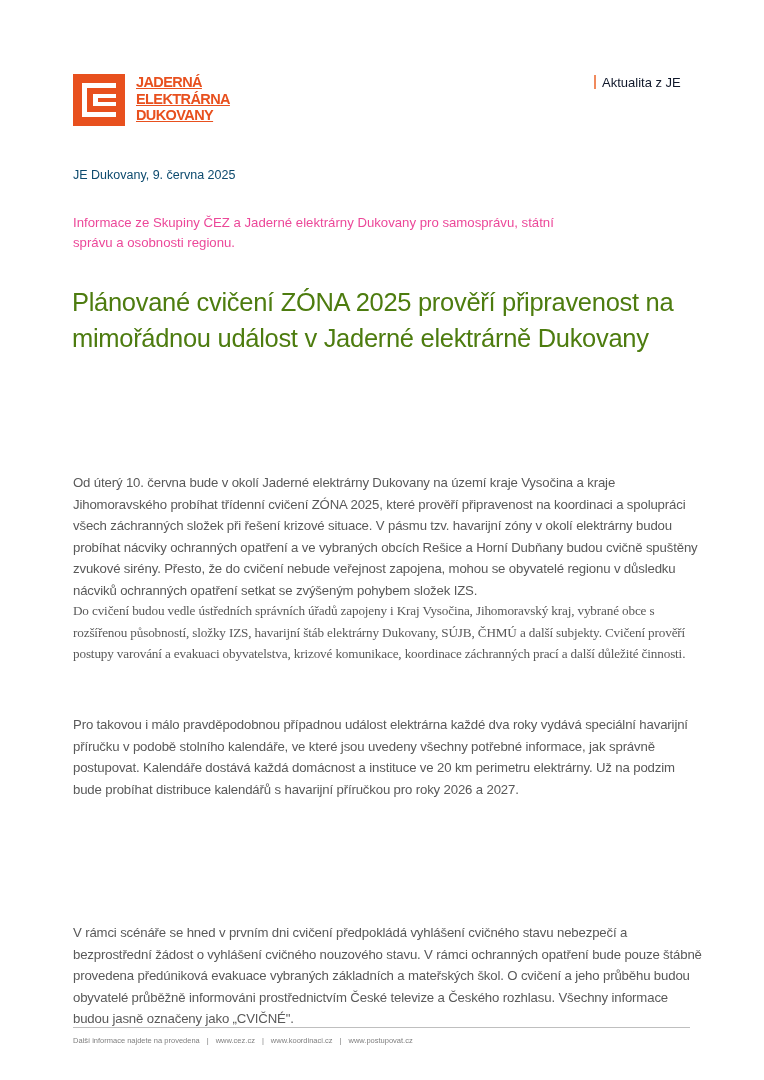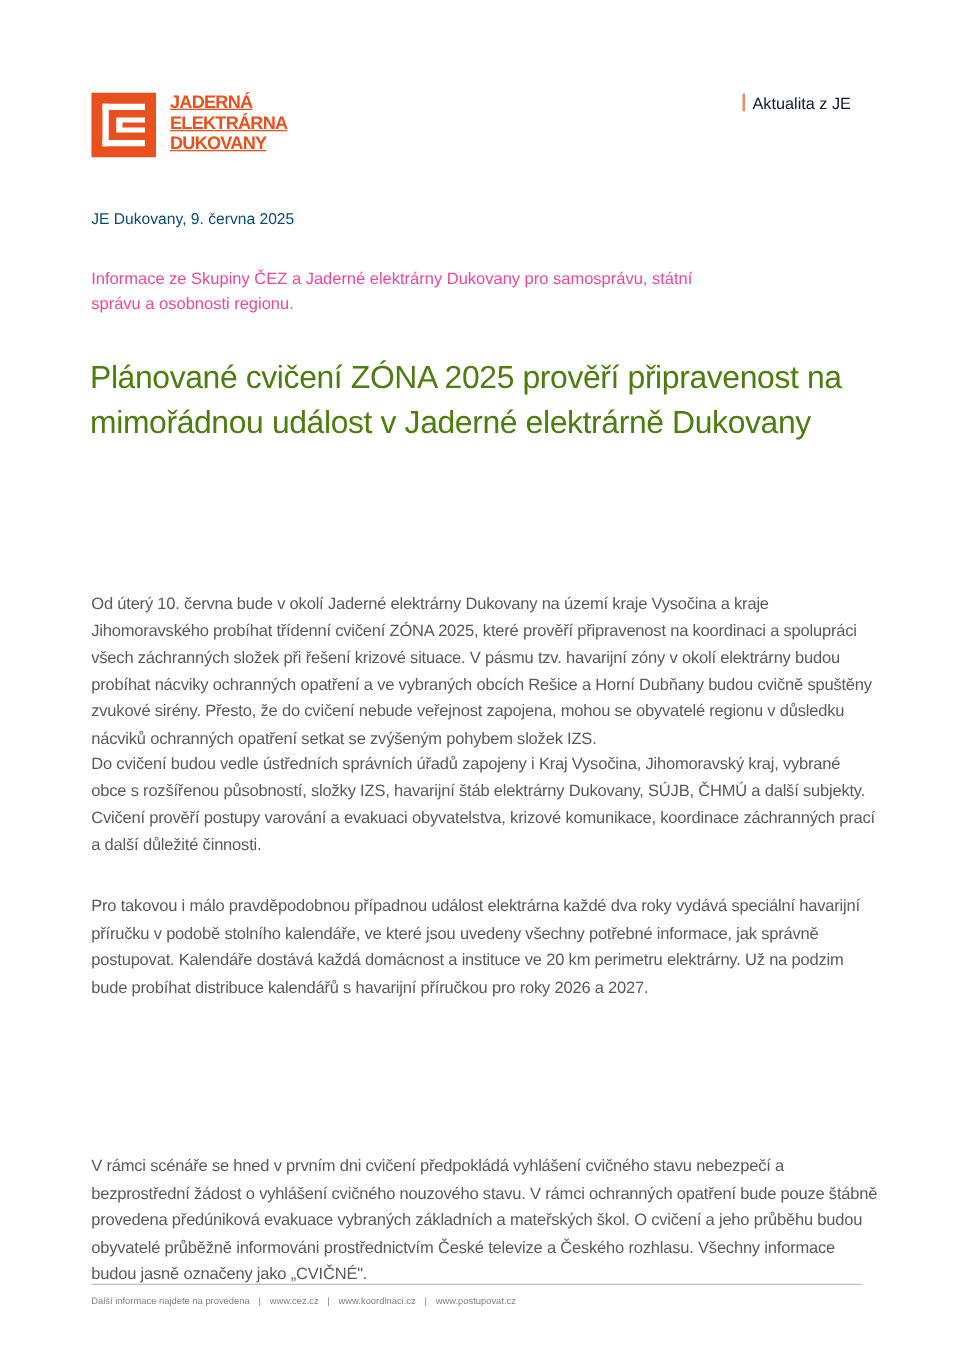--- a/index.html
+++ b/index.html
@@ -11,21 +11,21 @@
                font-size: 14.5px; line-height: 16.5px; letter-spacing: -0.6px; }
   .logo-text div { white-space: nowrap; text-decoration: underline; }
   .tag { position: absolute; left: 594px; top: 75px; font-size: 13px; color: #0f172a; white-space: nowrap; }
   .tag .bar { display: inline-block; width: 2px; height: 14px; background: #f08a5d; vertical-align: -2px; margin-right: 6px; }
   .date { position: absolute; left: 73px; top: 168px; font-size: 12.5px; color: #0c4a6e; white-space: nowrap; }
   .intro { position: absolute; left: 73px; top: 213px; width: 520px; font-size: 13.2px; line-height: 20px; color: #ec4899; }
   .headline { position: absolute; left: 72px; top: 284px; width: 640px; font-size: 25.5px; line-height: 36px;
               color: #4d7c0f; letter-spacing: -0.3px; }
   .para { position: absolute; left: 73px; width: 630px; font-size: 13.2px; line-height: 21.6px; color: #595959; letter-spacing: -0.15px; }
   .p1 { top: 433px; margin-top: 39px; }
-  .p2 { top: 600px; }
+  .p2 { top: 600px; font-family: Liberation Serif, serif; }
   .p3 { top: 714px; }
   .p4 { top: 922px; }
   .rule { position: absolute; left: 73px; top: 1027px; width: 617px; height: 1px; background: #bfbfbf; }
   .footer { position: absolute; left: 73px; top: 1036px; font-size: 7.5px; color: #7f7f7f; white-space: nowrap; }
   .footer .sep { margin: 0 7px; }
   .footer a { color: #7f7f7f; text-decoration: none; }
 </style>
 </head>
 <body>
 

